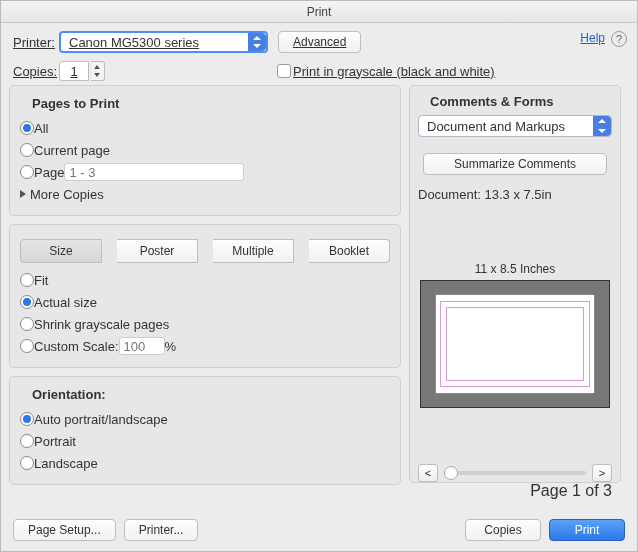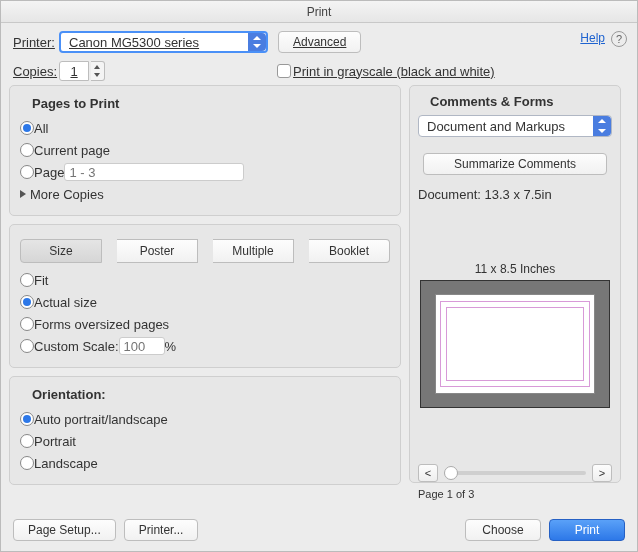--- a/index.html
+++ b/index.html
@@ -110,21 +110,21 @@
       <div class="radio-row">
           <span class="radio"></span>
           <span>Fit</span>
         </div>
       <div class="radio-row">
           <span class="radio on"></span>
           <span>Actual size</span>
         </div>
       <div class="radio-row">
           <span class="radio"></span>
-          <span>Forms oversized pages</span>
+          <span>Shrink grayscale pages</span>
         </div>
       <div class="radio-row">
         <span class="radio"></span>
         <span>Custom Scale:</span>
         <input class="small-input" style="width: 46px;" placeholder="100">
         <span>%</span>
       </div>
     </div>
 
     <div class="panel">
@@ -160,27 +160,27 @@
           <div class="m" style="left:10px; right:10px; top:12px; bottom:12px;"></div>
         </div>
       </div>
       <div class="slider-row">
         <div class="sqbtn">&lt;</div>
         <div class="track">
             <div class="thumb"></div>
           </div>
         <div class="sqbtn">&gt;</div>
       </div>
-      <div style="text-align:left; margin-top:6px; font-size:11px;">Page 1 of 3</div>
+      <div style="text-align:right; font-size:16px;">Page 1 of 3</div>
     </div>
   </div>
 </div>
 
 <div class="footer">
   <div class="grp">
     <div class="btn">Page Setup...</div>
     <div class="btn">Printer...</div>
   </div>
   <div class="grp">
-    <div class="btn" style="width:76px">Choose</div>
+    <div class="btn" style="width:76px">Copies</div>
     <div class="btn primary" style="width:76px">Print</div>
   </div>
 </div>
 
 </body></html>

